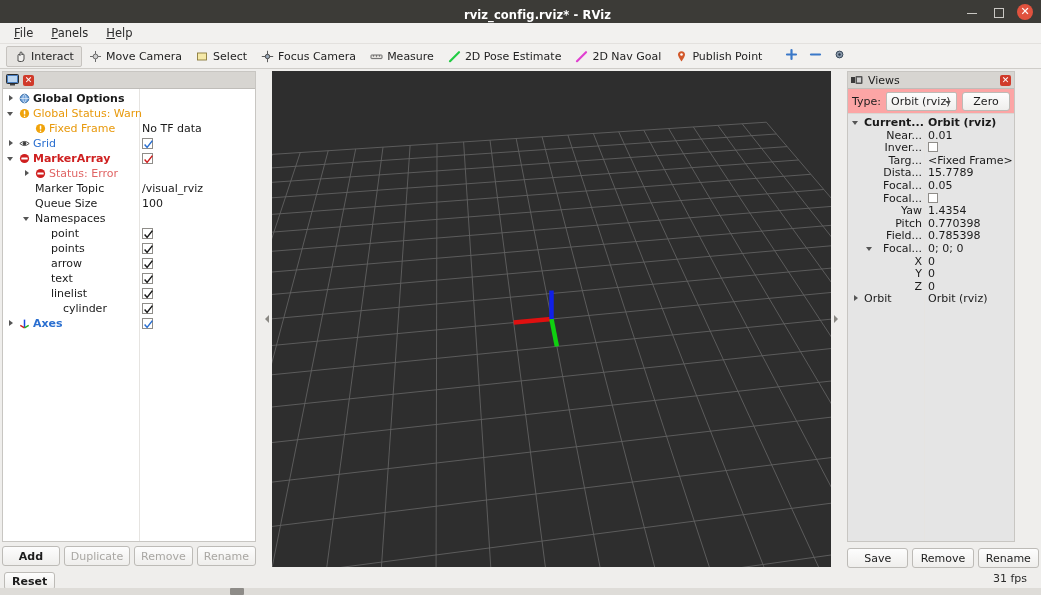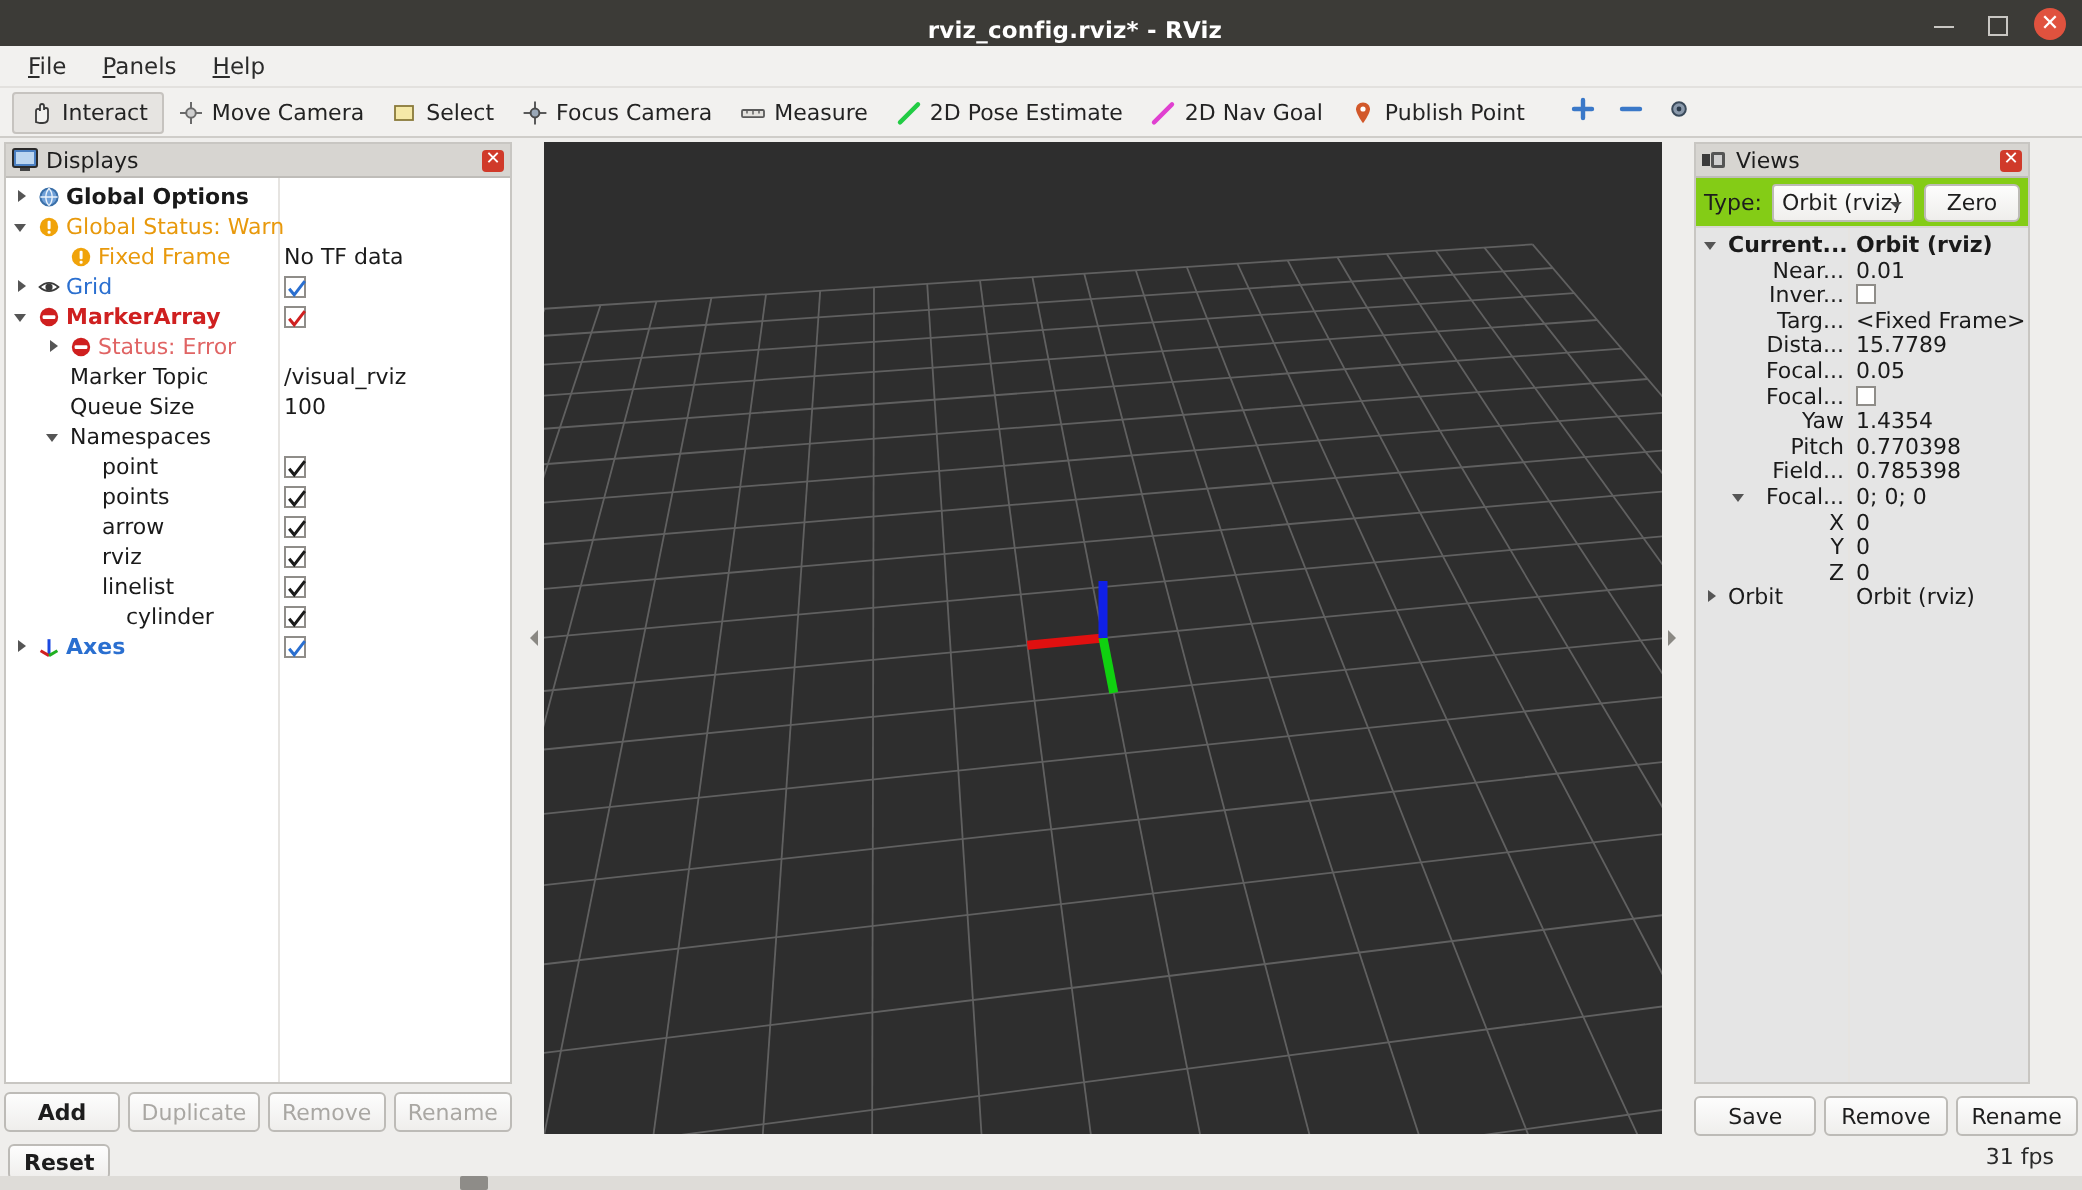--- a/index.html
+++ b/index.html
@@ -149,21 +149,21 @@
   }
 
   
   .views {
     position: absolute; left: 847px; top: 71px; width: 168px; height: 471px;
     background: #fdfdfd; border: 1px solid #c8c6c2;
     display: flex; flex-direction: column;
   }
   .typerow {
     height: 22px; display: flex; align-items: center; gap: 5px;
-    padding: 0 4px; flex: 0 0 24px; background: #84cc16;
+    padding: 0 4px; flex: 0 0 24px; background: #fca5a5;
   }
   .typerow .tlabel { font-size: 11px; color: #1d1d1d; }
   .combo {
     flex: 1; height: 19px; background: linear-gradient(#fdfdfd, #f0efed);
     border: 1px solid #bdbbb7; border-radius: 2px;
     display: flex; align-items: center; padding: 0 4px;
     font-size: 11px; color: #1d1d1d; position: relative;
   }
   .combo .caret {
     position: absolute; right: 5px; top: 8px;
@@ -305,21 +305,20 @@
 
   <div class="displays">
     <div class="panel-head">
       <span class="ph-icon">
         <svg width="13" height="12" viewBox="0 0 13 12">
           <rect x="0.5" y="0.5" width="12" height="9" rx="1" fill="#4a7fc1" stroke="#2a2a2a"></rect>
           <rect x="2" y="2" width="9" height="6" fill="#bcd6f0"></rect>
           <rect x="4" y="10" width="5" height="1.5" fill="#444"></rect>
         </svg>
       </span>
-      <span class="ph-title">Displays</span>
       <span class="panel-close">✕</span>
     </div>
     <div class="tree" id="displays-tree">
       <div class="colsplit"></div>
     <div class="row" style="top: 2px; position: absolute; left: 0px; right: 0px;">
           <span class="arrow closed" style="left: 4px; top: 3px;"></span>
           <span class="dot-icon" style="left: 16px; top: 2px;"><svg width="11" height="11" viewBox="0 0 11 11">
               <circle cx="5.5" cy="5.5" r="4.3" fill="#6fa0d8" stroke="#3a6fa8"></circle>
               <path d="M1.2 5.5 H9.8 M5.5 1.2 C3.4 3.4 3.4 7.6 5.5 9.8 M5.5 1.2 C7.6 3.4 7.6 7.6 5.5 9.8" stroke="#eaf2fb" fill="none" stroke-width="0.7"></path>
             </svg></span>
@@ -407,21 +406,21 @@
         </div>
         <div class="row" style="top: 167px; position: absolute; left: 0px; right: 0px;">
           <span class="lbl" style="left: 48px; color: rgb(26, 26, 26);">arrow</span>
           <span class="cb">
             <svg width="11" height="11" viewBox="0 0 11 11">
               <path d="M1.6 5.4 L4.1 8.4 L9.4 1.6" fill="none" stroke="#1a1a1a" stroke-width="1.5"></path>
             </svg>
           </span>
         </div>
         <div class="row" style="top: 182px; position: absolute; left: 0px; right: 0px;">
-          <span class="lbl" style="left: 48px; color: rgb(26, 26, 26);">rviz</span>
+          <span class="lbl" style="left: 48px; color: rgb(26, 26, 26);">text</span>
           <span class="cb">
             <svg width="11" height="11" viewBox="0 0 11 11">
               <path d="M1.6 5.4 L4.1 8.4 L9.4 1.6" fill="none" stroke="#1a1a1a" stroke-width="1.5"></path>
             </svg>
           </span>
         </div>
         <div class="row" style="top: 197px; position: absolute; left: 0px; right: 0px;">
           <span class="lbl" style="left: 48px; color: rgb(26, 26, 26);">linelist</span>
           <span class="cb">
             <svg width="11" height="11" viewBox="0 0 11 11">

